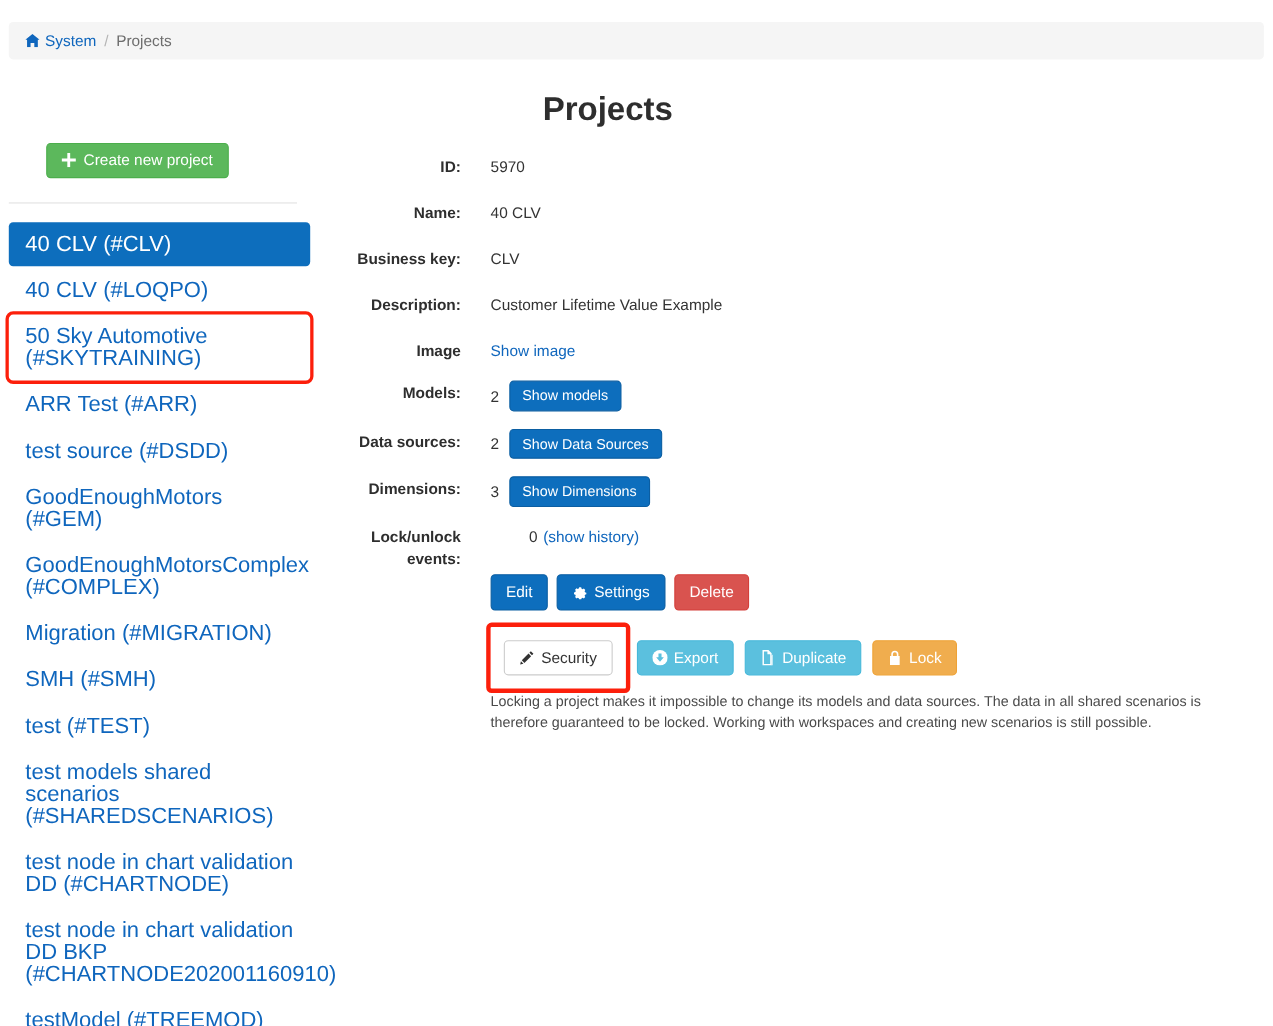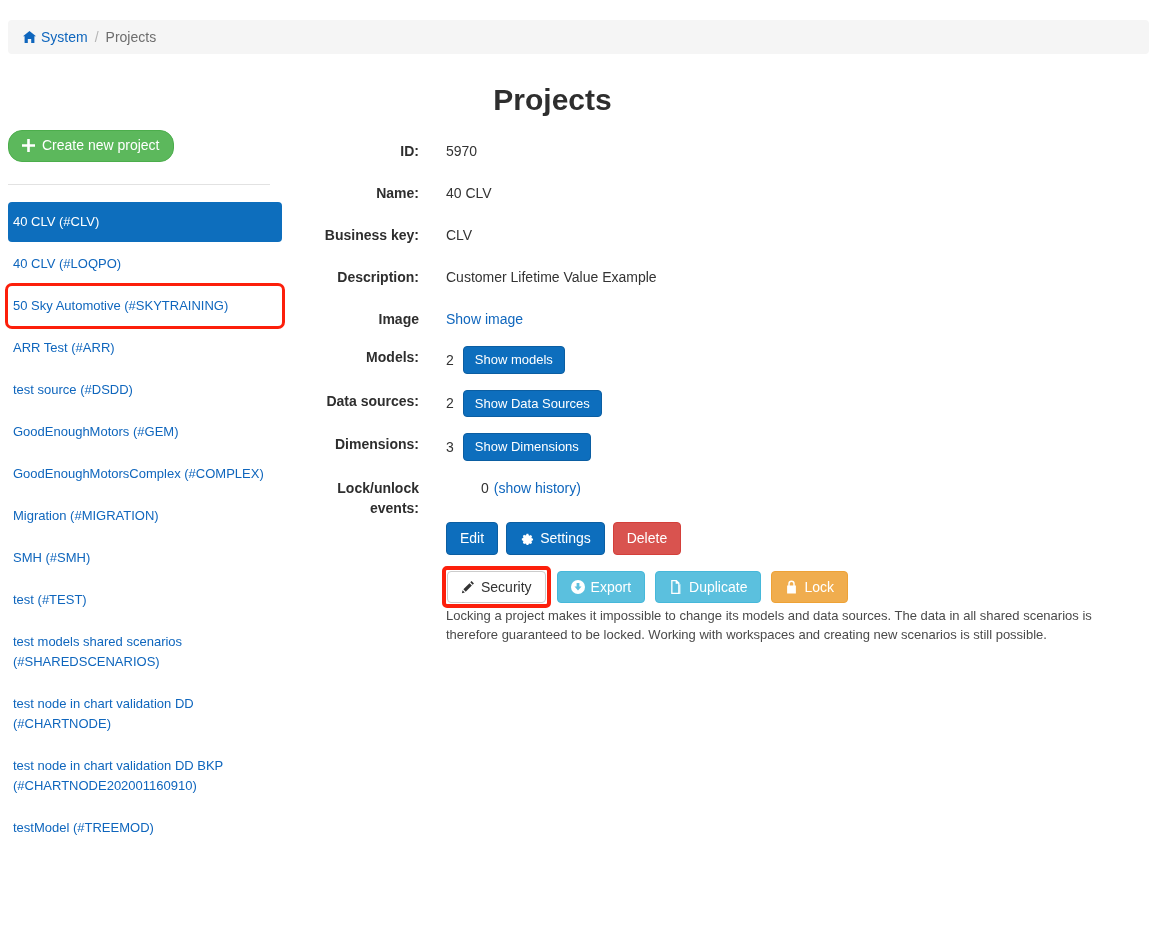--- a/index.html
+++ b/index.html
@@ -53,24 +53,25 @@
   }
   .btn-create {
     display: inline-flex;
     align-items: center;
     gap: 7px;
     background: #5cb85c;
     border: 1px solid #4cae4c;
     color: #ffffff;
     font-size: 14px;
     padding: 7px 13px 8px 13px;
-    border-radius: 14px;
+    border-radius: 4px;
     cursor: pointer;
     line-height: 1.1;
     font-family: "Liberation Sans", sans-serif;
+    margin-left: 34px;
   }
   .plus-icon {
     display: inline-block;
     font-size: 14px;
     font-weight: bold;
     line-height: 1;
   }
   .sidebar-divider {
     margin-top: 22px;
     border-top: 1px solid #e2e2e2;
@@ -78,23 +79,23 @@
   }
   .proj-list {
     margin-top: 17px;
     list-style: none;
     padding: 0;
   }
   .proj-item {
     display: block;
     color: #0f66bd;
     text-decoration: none;
-    font-size: 13px;
+    font-size: 20px;
     line-height: 20px;
-    padding: 10px 5px;
+    padding: 10px 15px;
     border-radius: 4px;
     cursor: pointer;
     margin-bottom: 2px;
   }
   .proj-item.active {
     background: #0d6ebd;
     color: #ffffff;
   }
   .proj-item.boxed {
     outline: 3px solid #fc1f0b;
@@ -188,21 +189,21 @@
     display: flex;
     align-items: center;
     gap: 10px;
     margin-left: 146px;
     margin-top: 15px;
   }
   .sec-wrap {
     display: inline-block;
     outline: 4px solid #fc1f0b;
     border-radius: 1px;
-    padding: 1px;
+    padding: 12px;
   }
   .help-text {
     margin-left: 146px;
     margin-top: 2px;
     width: 660px;
     font-size: 13px;
     line-height: 19px;
     color: #4a4a4a;
   }
 

